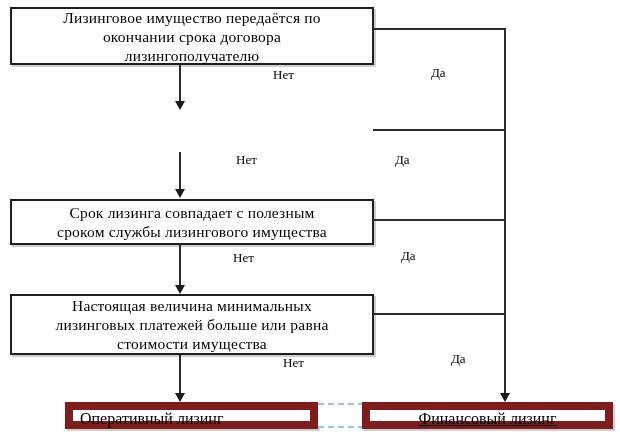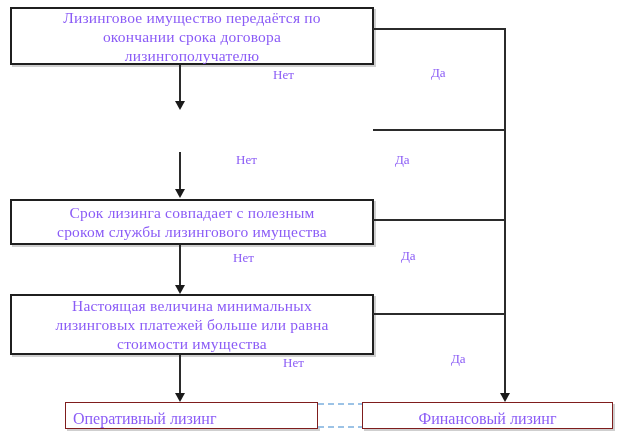--- a/index.html
+++ b/index.html
@@ -1,21 +1,21 @@
 <!DOCTYPE html>
 <html lang="ru"><head>
 <meta charset="utf-8">
 <style>
   html,body{margin:0;padding:0;background:#fff;}
   #stage{
     position:relative;
     width:620px;height:434px;
     background:#fff;
     font-family:"Liberation Serif","DejaVu Serif",serif;
-    color:#8b5cf6;
+    color:#000000;
     overflow:hidden;
   }
   .qbox{
     position:absolute;
     box-sizing:border-box;
     background:#fff;
     border:2px solid #1f1f1f;
     box-shadow:2px 2px 0 rgba(130,130,130,.38);
     display:flex;align-items:center;justify-content:center;
     text-align:center;
@@ -24,23 +24,23 @@
     white-space:pre-line;
     font-size:15.5px;
     line-height:19px;
     letter-spacing:.2px;
     padding:0 4px;
   }
   .outcome{
     position:absolute;
     box-sizing:border-box;
     background:#fff;
-    border:1px solid #7f1d1d;
+    border:8px solid #7f1d1d;
     box-shadow:2px 2px 0 rgba(130,130,130,.38);
-    display:flex;align-items:flex-end;
+    display:flex;align-items:flex-start;
     font-size:16px;
   }
   .outcome.left-align{justify-content:flex-start;padding-left:7px;}
   .outcome.center-align{justify-content:center;text-align:center;}
   .dashed-cell{
     position:absolute;
     box-sizing:border-box;
     border-top:2px dashed #9cc3e6;
     border-bottom:2px dashed #9cc3e6;
     background:#fff;
@@ -114,17 +114,17 @@
 
   <div class="branch-label" style="left:283px;top:354px;">Нет</div>
   <div class="branch-label" style="left:451px;top:350px;">Да</div>
 
   <div class="outcome left-align" style="left:65px;top:402px;width:253px;height:27px;">
     <span>Оперативный лизинг</span>
   </div>
 
   <div class="dashed-cell" style="left:318px;top:403px;width:46px;height:25px;"></div>
 
-  <div class="outcome center-align" style="left:362px;top:402px;width:251px;height:27px;">
+  <div class="outcome center-align" style="left:362px;top:402px;width:251px;height:27px;text-decoration:underline;">
     <span>Финансовый лизинг</span>
   </div>
 
 </div>
 
 </body></html>

